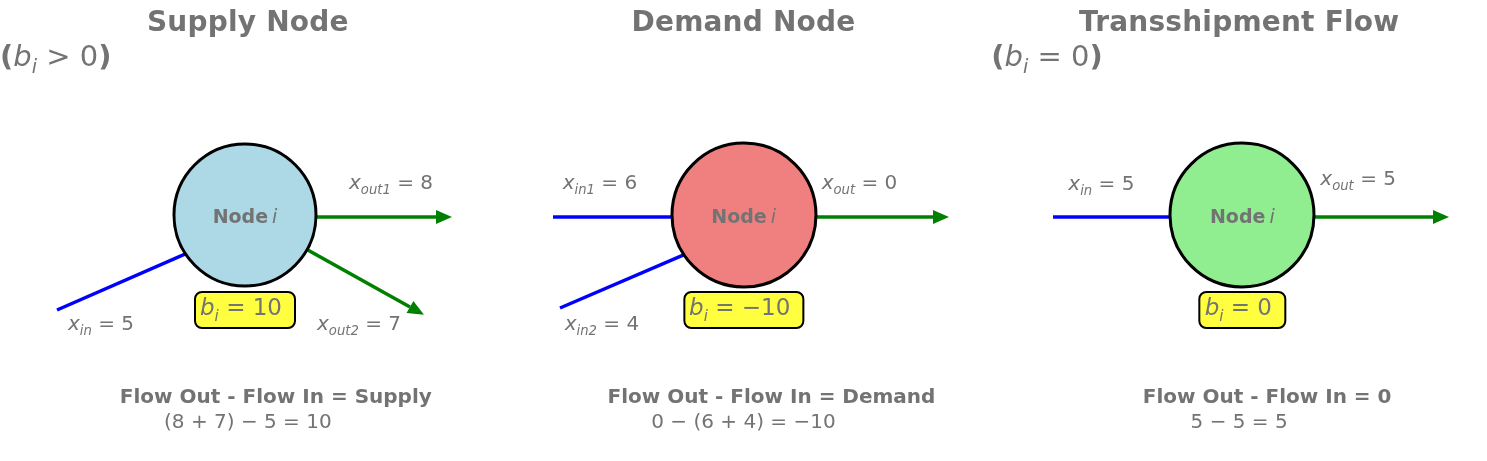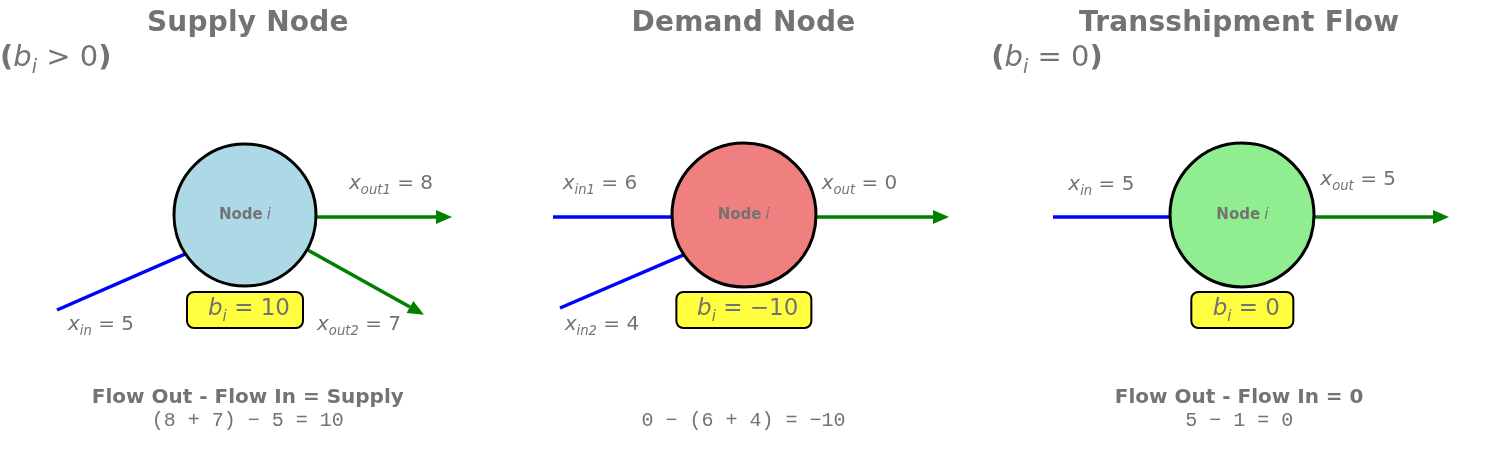--- a/index.html
+++ b/index.html
@@ -17,37 +17,36 @@
     font-size:29px;
   }
   .panel-subtitle .bp { font-weight:bold; }
   .mvar { font-style:italic; }
   sub.msub { font-style:italic; font-size:0.66em; }
   .diagram { position:absolute; left:0; top:0; width:495.67px; height:461px; }
   .node-circle { stroke:#000; stroke-width:3; }
   .flow-line { fill:none; }
   .node-label {
     position:absolute; width:140px; text-align:center; top:205px;
-    font-size:15px; font-weight:bold;
+    font-size:19px; font-weight:bold;
   }
   .node-label .mvar { font-weight:normal; margin-left:4px; }
   .flabel { position:absolute; font-size:20px; white-space:nowrap; }
   .balance-badge {
     position:absolute; top:291px; transform:translateX(-50%);
     background:#ffff40; border:2px solid #000000; border-radius:8px;
-    padding:1px 12px 2px 20px; font-size:23px; white-space:nowrap;
+    padding:1px 12px 2px 4px; font-size:23px; white-space:nowrap;
   }
   .rule-title {
     position:absolute; top:384px; left:0; width:100%; text-align:center;
-    font-size:20px; font-weight:bold;
+    font-size:20px; font-weight:bold;padding-left:28px;
   }
   .rule-eq {
     position:absolute; top:409px; left:0; width:100%; text-align:center;
     font-size:20px;
-    font-family:Liberation Mono, monospace;
   }
 </style>
 </head>
 <body>
 
 <div class="fig">
 
   <div class="panel" style="left:0px;">
     <div class="panel-title">Supply Node</div>
     <div class="panel-subtitle"><span class="bp">(</span><span class="mvar">b</span><sub class="msub">i</sub><span> &gt; 0</span><span class="bp">)</span></div>
@@ -92,20 +91,21 @@
     </svg>
 
     <div class="node-label" style="left:178px;"><span>Node</span><span class="mvar">i</span></div>
 
     <div class="flabel" style="left:67px; top:170px;"><span class="mvar">x</span><sub class="msub">in1</sub><span> = 6</span></div>
     <div class="flabel" style="left:326px; top:170px;"><span class="mvar">x</span><sub class="msub">out</sub><span> = 0</span></div>
     <div class="flabel" style="left:69px; top:311px;"><span class="mvar">x</span><sub class="msub">in2</sub><span> = 4</span></div>
 
     <div class="balance-badge" style="left:248px;"><span class="mvar">b</span><sub class="msub">i</sub><span> = −10</span></div>
 
+    <div class="rule-title">Flow Out - Flow In = Demand</div>
     <div class="rule-eq">0 − (6 + 4) = −10</div>
   </div>
 
   <div class="panel" style="left:991.33px;">
     <div class="panel-title">Transshipment Flow</div>
     <div class="panel-subtitle"><span class="bp">(</span><span class="mvar">b</span><sub class="msub">i</sub><span> = 0</span><span class="bp">)</span></div>
 
     <svg class="diagram" viewBox="0 0 495.67 461">
       <defs>
         <marker id="ah2" markerUnits="userSpaceOnUse" markerWidth="18" markerHeight="16" refX="1" refY="8" orient="auto" viewBox="0 0 18 16">
@@ -118,16 +118,16 @@
     </svg>
 
     <div class="node-label" style="left:181px;"><span>Node</span><span class="mvar">i</span></div>
 
     <div class="flabel" style="left:77px; top:171px;"><span class="mvar">x</span><sub class="msub">in</sub><span> = 5</span></div>
     <div class="flabel" style="left:329px; top:166px;"><span class="mvar">x</span><sub class="msub">out</sub><span> = 5</span></div>
 
     <div class="balance-badge" style="left:251px;text-align:right;"><span class="mvar">b</span><sub class="msub">i</sub><span> = 0</span></div>
 
     <div class="rule-title">Flow Out - Flow In = 0</div>
-    <div class="rule-eq">5 − 1 = 0</div>
+    <div class="rule-eq">5 − 5 = 5</div>
   </div>
 
 </div>
 
 </body></html>

